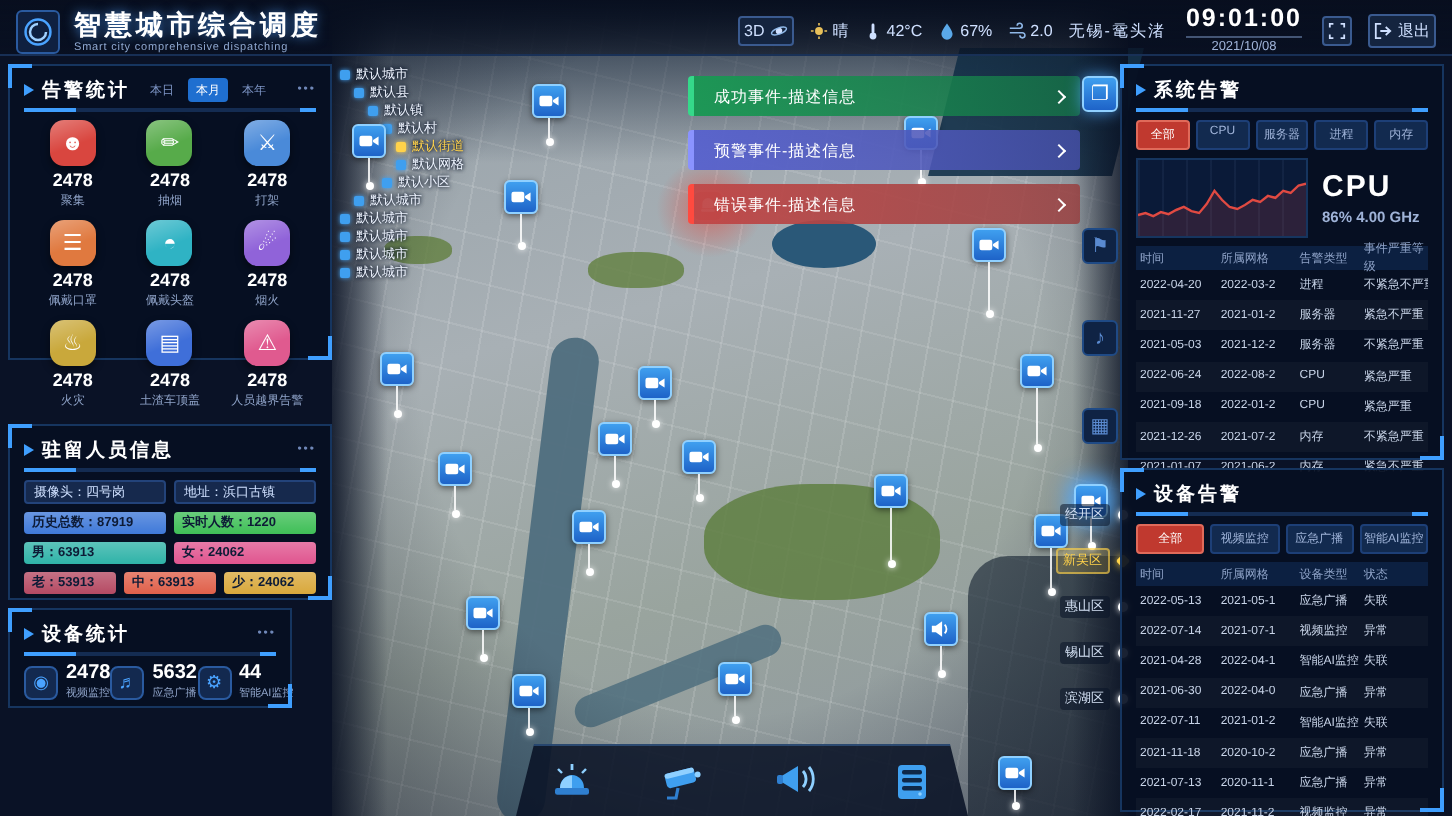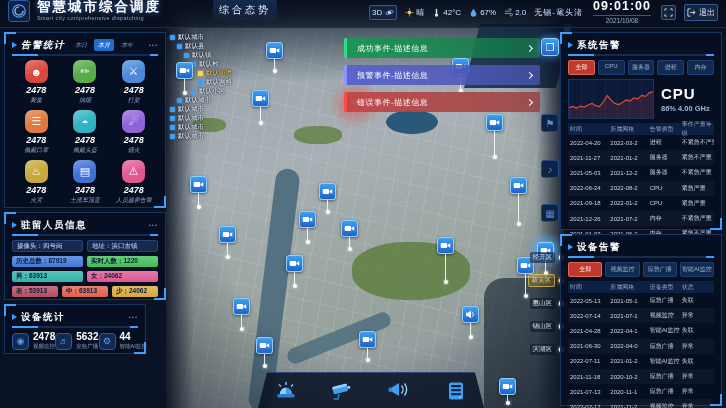--- a/index.html
+++ b/index.html
@@ -81,21 +81,21 @@
   
   .strip-icon { position:absolute; left:541px; width:18px; height:18px; z-index:3; border-radius:3px;
     background:#0f2344; border:1px solid #1f4a85; color:#5a8ad0; font-size:10px;
     display:flex; align-items:center; justify-content:center; cursor:pointer; }
   .strip-icon.active { background:linear-gradient(180deg,#3f9fef,#1e63c8); color:#fff; border-color:#8fd0ff;
     box-shadow:0 0 8px rgba(80,170,255,.8); }
 
   
   #header { position:absolute; left:0; top:0; width:726px; height:28px; z-index:5;
     background:linear-gradient(180deg, rgba(7,14,30,.95), rgba(7,14,30,.6));
-    border-bottom:1px solid rgba(40,80,140,.5); display:flex; align-items:flex-start; padding:0 8px; }
+    border-bottom:1px solid rgba(40,80,140,.5); display:flex; align-items:flex-end; padding:0 8px; }
   .logo-wrap { width:22px; height:22px; border:1px solid #2a5a9f; border-radius:3px; background:#0f2040;
     display:flex; align-items:center; justify-content:center; margin-right:7px; }
   .title-block { line-height:1; }
   .app-title { font-size:13.5px; font-weight:bold; letter-spacing:2px; color:#fff;
     text-shadow:0 0 6px rgba(80,160,255,.7); }
   .app-sub { font-size:5.5px; color:#8fa8d0; letter-spacing:.4px; margin-top:2px; }
   .nav-tab { margin-left:52px; font-size:10px; color:#eaf2ff; letter-spacing:3px; padding:3px 6px;
     background:linear-gradient(180deg, rgba(60,120,220,.25), rgba(60,120,220,.05)); border-radius:2px; cursor:pointer; }
   .hd-right { margin-left:auto; display:flex; align-items:center; gap:8px; }
   .hd-btn { display:flex; align-items:center; gap:3px; border:1px solid #3a5a8f; background:#14243f;
@@ -117,21 +117,21 @@
     border-bottom:3.5px solid transparent; margin-right:4px; }
   .ptitle .tx { font-size:9.5px; font-weight:bold; color:#fff; letter-spacing:1.5px; }
   .ptitle .more { margin-left:auto; font-size:6px; color:#6f87b8; letter-spacing:1px; cursor:pointer; }
   .pdivider { height:2px; margin:2px 0 4px 0;
     background:
       linear-gradient(#3f9fff,#3f9fff) 0 0/26px 2px no-repeat,
       linear-gradient(#3f9fff,#3f9fff) 100% 0/8px 2px no-repeat,
       #142c52; }
 
   
-  #p-alarm  { left:4px; top:32px;  width:162px; height:176px;font-style:italic; }
+  #p-alarm  { left:4px; top:32px;  width:162px; height:148px; }
   #p-person { left:4px; top:212px; width:162px; height:88px; }
   #p-device { left:4px; top:304px; width:142px; height:50px; }
   #p-bcast  { left:4px; top:358px; width:162px; height:48px; }
 
   .mini-tabs { display:flex; align-items:center; gap:3px; margin-left:6px; }
   .mini-tab { font-size:6px; color:#7f97c8; padding:1.5px 4px; border-radius:2px; cursor:pointer; }
   .mini-tab.active { background:#1f6fd0; color:#fff; }
 
   .agrid { display:grid; grid-template-columns:repeat(3,1fr); row-gap:5px; margin-top:4px; }
   .acell { display:flex; flex-direction:column; align-items:center; cursor:pointer; }
@@ -596,21 +596,20 @@
     <span class="logo-wrap">
       <svg viewBox="0 0 18 18" width="16" height="16">
         <circle cx="9" cy="9" r="7" stroke="#4aa3ff" stroke-width="1.4" fill="none"></circle>
         <path d="M9 4.5 a4.5 4.5 0 1 0 4.5 4.5" stroke="#9fd0ff" stroke-width="1.4" fill="none"></path>
       </svg>
     </span>
     <span class="title-block">
       <div class="app-title">智慧城市综合调度</div>
       <div class="app-sub">Smart city comprehensive dispatching</div>
     </span>
-    <span class="nav-tab">综合态势</span>
 
     <span class="hd-right">
       <span class="hd-btn">
         <span>3D</span>
         <svg viewBox="0 0 10 10" width="9" height="9">
           <circle cx="5" cy="5" r="1.8" fill="#cfe0ff"></circle>
           <ellipse cx="5" cy="5" rx="4.4" ry="1.7" stroke="#8fb8e8" stroke-width=".8" fill="none" transform="rotate(-20 5 5)"></ellipse>
         </svg>
       </span>
       <span class="wx">

